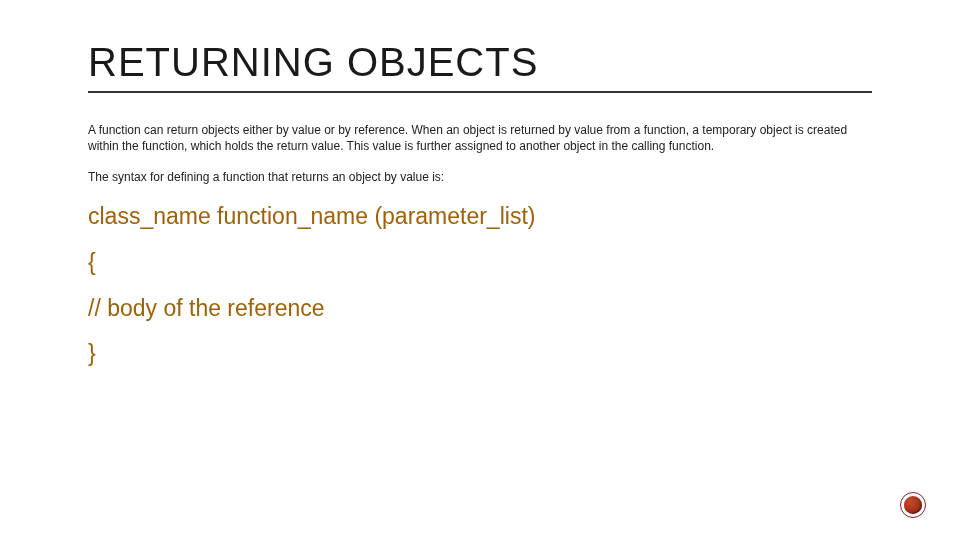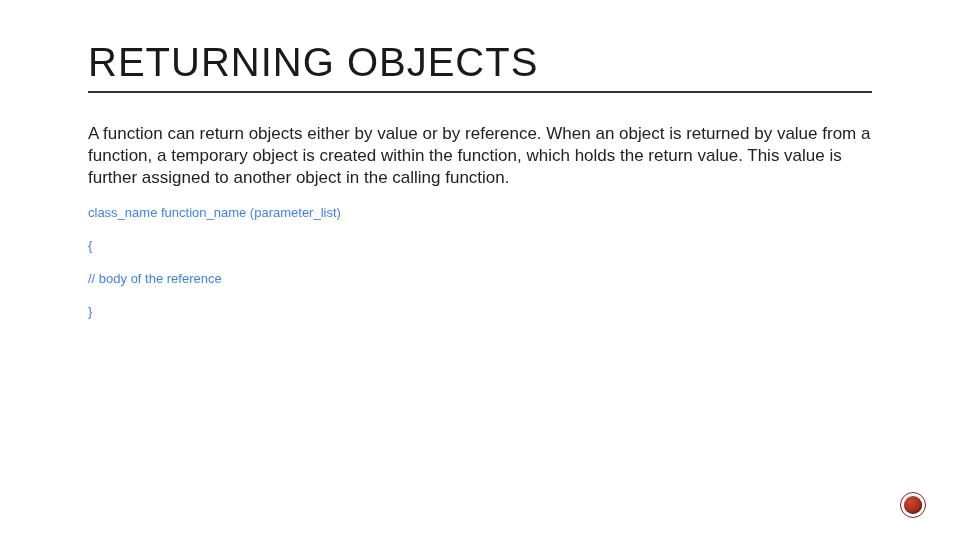--- a/index.html
+++ b/index.html
@@ -23,28 +23,28 @@
     font-stretch: condensed;
     margin-bottom: 6px;
   }
   .underline {
     height: 2px;
     width: 100%;
     background: #333;
     margin-bottom: 30px;
   }
   .body-text {
-    font-size: 17px;
+    font-size: 12px;
     color: #222;
     line-height: 1.3;
     margin-bottom: 16px;
   }
   .syntax-line {
-    font-size: 13px;
-    color: #3b82f6;
+    font-size: 23px;
+    color: #a16207;
     line-height: 1.3;
     margin-bottom: 16px;
   }
   .bullet-icon {
     position: absolute;
     right: 34px;
     bottom: 22px;
     width: 26px;
     height: 26px;
   }
@@ -64,20 +64,21 @@
   }
 </style>
 </head>
 <body>
 
 <div class="slide">
   <h1 class="title">RETURNING OBJECTS</h1>
   <div class="underline"></div>
 
   <p class="body-text">A function can return objects either by value or by reference. When an object is returned by value from a function, a temporary object is created within the function, which holds the return value. This value is further assigned to another object in the calling function.</p>
+  <p class="body-text">The syntax for defining a function that returns an object by value is:</p>
   <p class="syntax-line">class_name function_name (parameter_list)</p>
   <p class="syntax-line">{</p>
   <p class="syntax-line">// body of the reference</p>
   <p class="syntax-line">}</p>
 </div>
 
 <div class="bullet-icon">
   <div class="outer"></div>
   <div class="inner"></div>
 </div>

